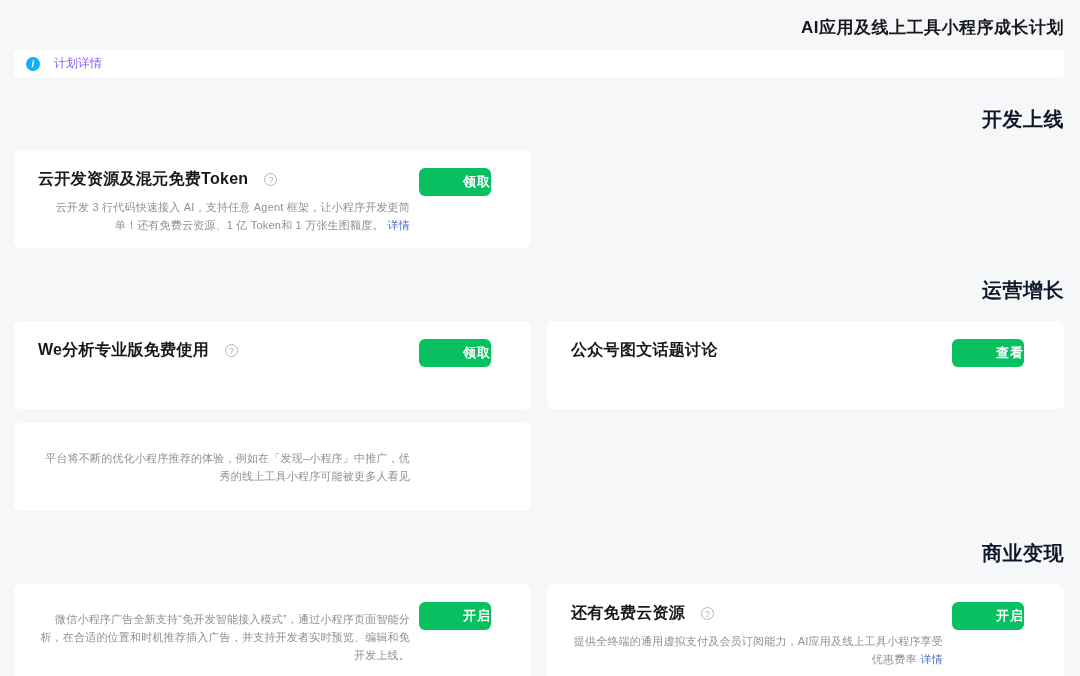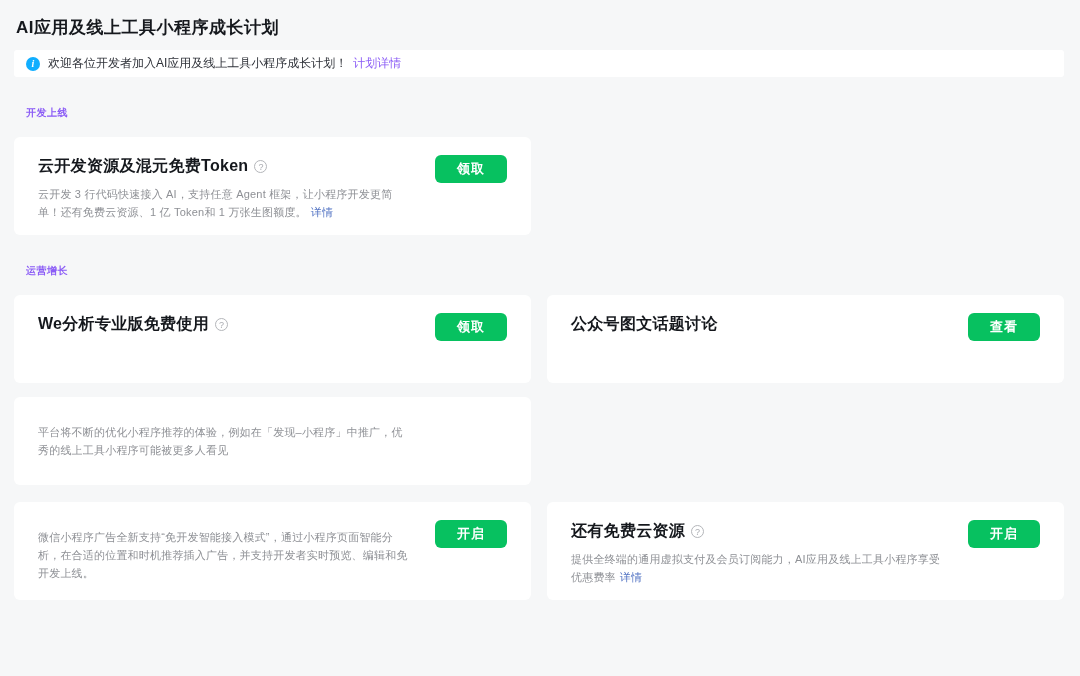--- a/index.html
+++ b/index.html
@@ -1,15 +1,15 @@
 <!DOCTYPE html>
 <html><head>
 <meta charset="utf-8">
 <style>
-  * { margin: 0; padding: 0; box-sizing: border-box; }
+  * { margin: 0; padding: 0; box-sizing: border-box; text-align: right; }
   html, body { width: 1080px; height: 676px; }
   body {
     background: #f6f7f8;
     font-family: "Liberation Sans", "DejaVu Sans", sans-serif;
     color: #15181d;
     overflow: hidden;
   }
   .page { width: 1080px; height: 676px; position: relative; }
 
   .page-title {
@@ -44,39 +44,39 @@
     justify-content: center;
     margin-right: 8px;
     flex: 0 0 auto;
     font-family: "Liberation Serif", "DejaVu Serif", serif;
   }
   .banner-link { color: #8b5cf6; margin-left: 6px; cursor: pointer; text-decoration: none; }
 
   .content { padding: 0 16px 0 14px; }
 
   .section-heading {
-    font-size: 10px;
+    font-size: 20px;
     font-weight: 600;
-    color: #8b5cf6;
+    color: #0f172a;
     margin: 29px 0 0 12px;
     letter-spacing: 0.5px;
   }
 
   .row { display: flex; gap: 16px; margin-top: 17px; }
   .row.follow { margin-top: 14px; }
 
   .card {
     background: #ffffff;
     border-radius: 6px;
     position: relative;
     width: calc(50% - 8px);
     min-height: 88px;
     padding: 18px 24px 14px 24px;
   }
-  .card-title-row { display: flex; align-items: center; gap: 6px; }
+  .card-title-row { display: flex; align-items: center; gap: 16px; }
   .card-title {
     font-size: 16px;
     font-weight: 600;
     color: #15181d;
     line-height: 22px;
     letter-spacing: 0.3px;
   }
   .help-icon {
     width: 13px; height: 13px;
     border: 1px solid #b4b6ba;
@@ -95,21 +95,21 @@
     line-height: 18px;
     color: #8e9095;
     max-width: 372px;
     letter-spacing: 0.2px;
   }
   .desc-link { color: #5273c3; margin-left: 4px; cursor: pointer; text-decoration: none; white-space: nowrap; }
 
   .btn {
     position: absolute;
     top: 18px;
-    right: 24px;
+    right: 40px;
     width: 72px;
     height: 28px;
     border: none;
     border-radius: 6px;
     background: #07c160;
     color: #ffffff;
     font-size: 13px;
     font-weight: 600;
     cursor: pointer;
     font-family: inherit;
@@ -118,21 +118,20 @@
 </style>
 </head>
 <body>
 
 <div class="page">
 
   <h1 class="page-title">AI应用及线上工具小程序成长计划</h1>
 
   <div class="banner">
     <span class="info-icon">i</span>
-    <span>欢迎各位开发者加入AI应用及线上工具小程序成长计划！</span>
     <a class="banner-link">计划详情</a>
   </div>
 
   <div class="content">
 
     <div class="section-heading">开发上线</div>
     <div class="row">
       <div class="card">
         <div class="card-title-row">
           <span class="card-title">云开发资源及混元免费Token</span>
@@ -159,20 +158,21 @@
         <button class="btn">查看</button>
       </div>
     </div>
 
     <div class="row follow">
       <div class="card">
         <p class="card-desc"><span>平台将不断的优化小程序推荐的体验，例如在「发现–小程序」中推广，优秀的线上工具小程序可能被更多人看见</span></p>
       </div>
     </div>
 
+    <div class="section-heading">商业变现</div>
     <div class="row">
       <div class="card">
         <p class="card-desc"><span>微信小程序广告全新支持“免开发智能接入模式”，通过小程序页面智能分析，在合适的位置和时机推荐插入广告，并支持开发者实时预览、编辑和免开发上线。</span></p>
         <button class="btn">开启</button>
       </div>
       <div class="card">
         <div class="card-title-row">
           <span class="card-title">还有免费云资源</span>
           <span class="help-icon">?</span>
         </div>

